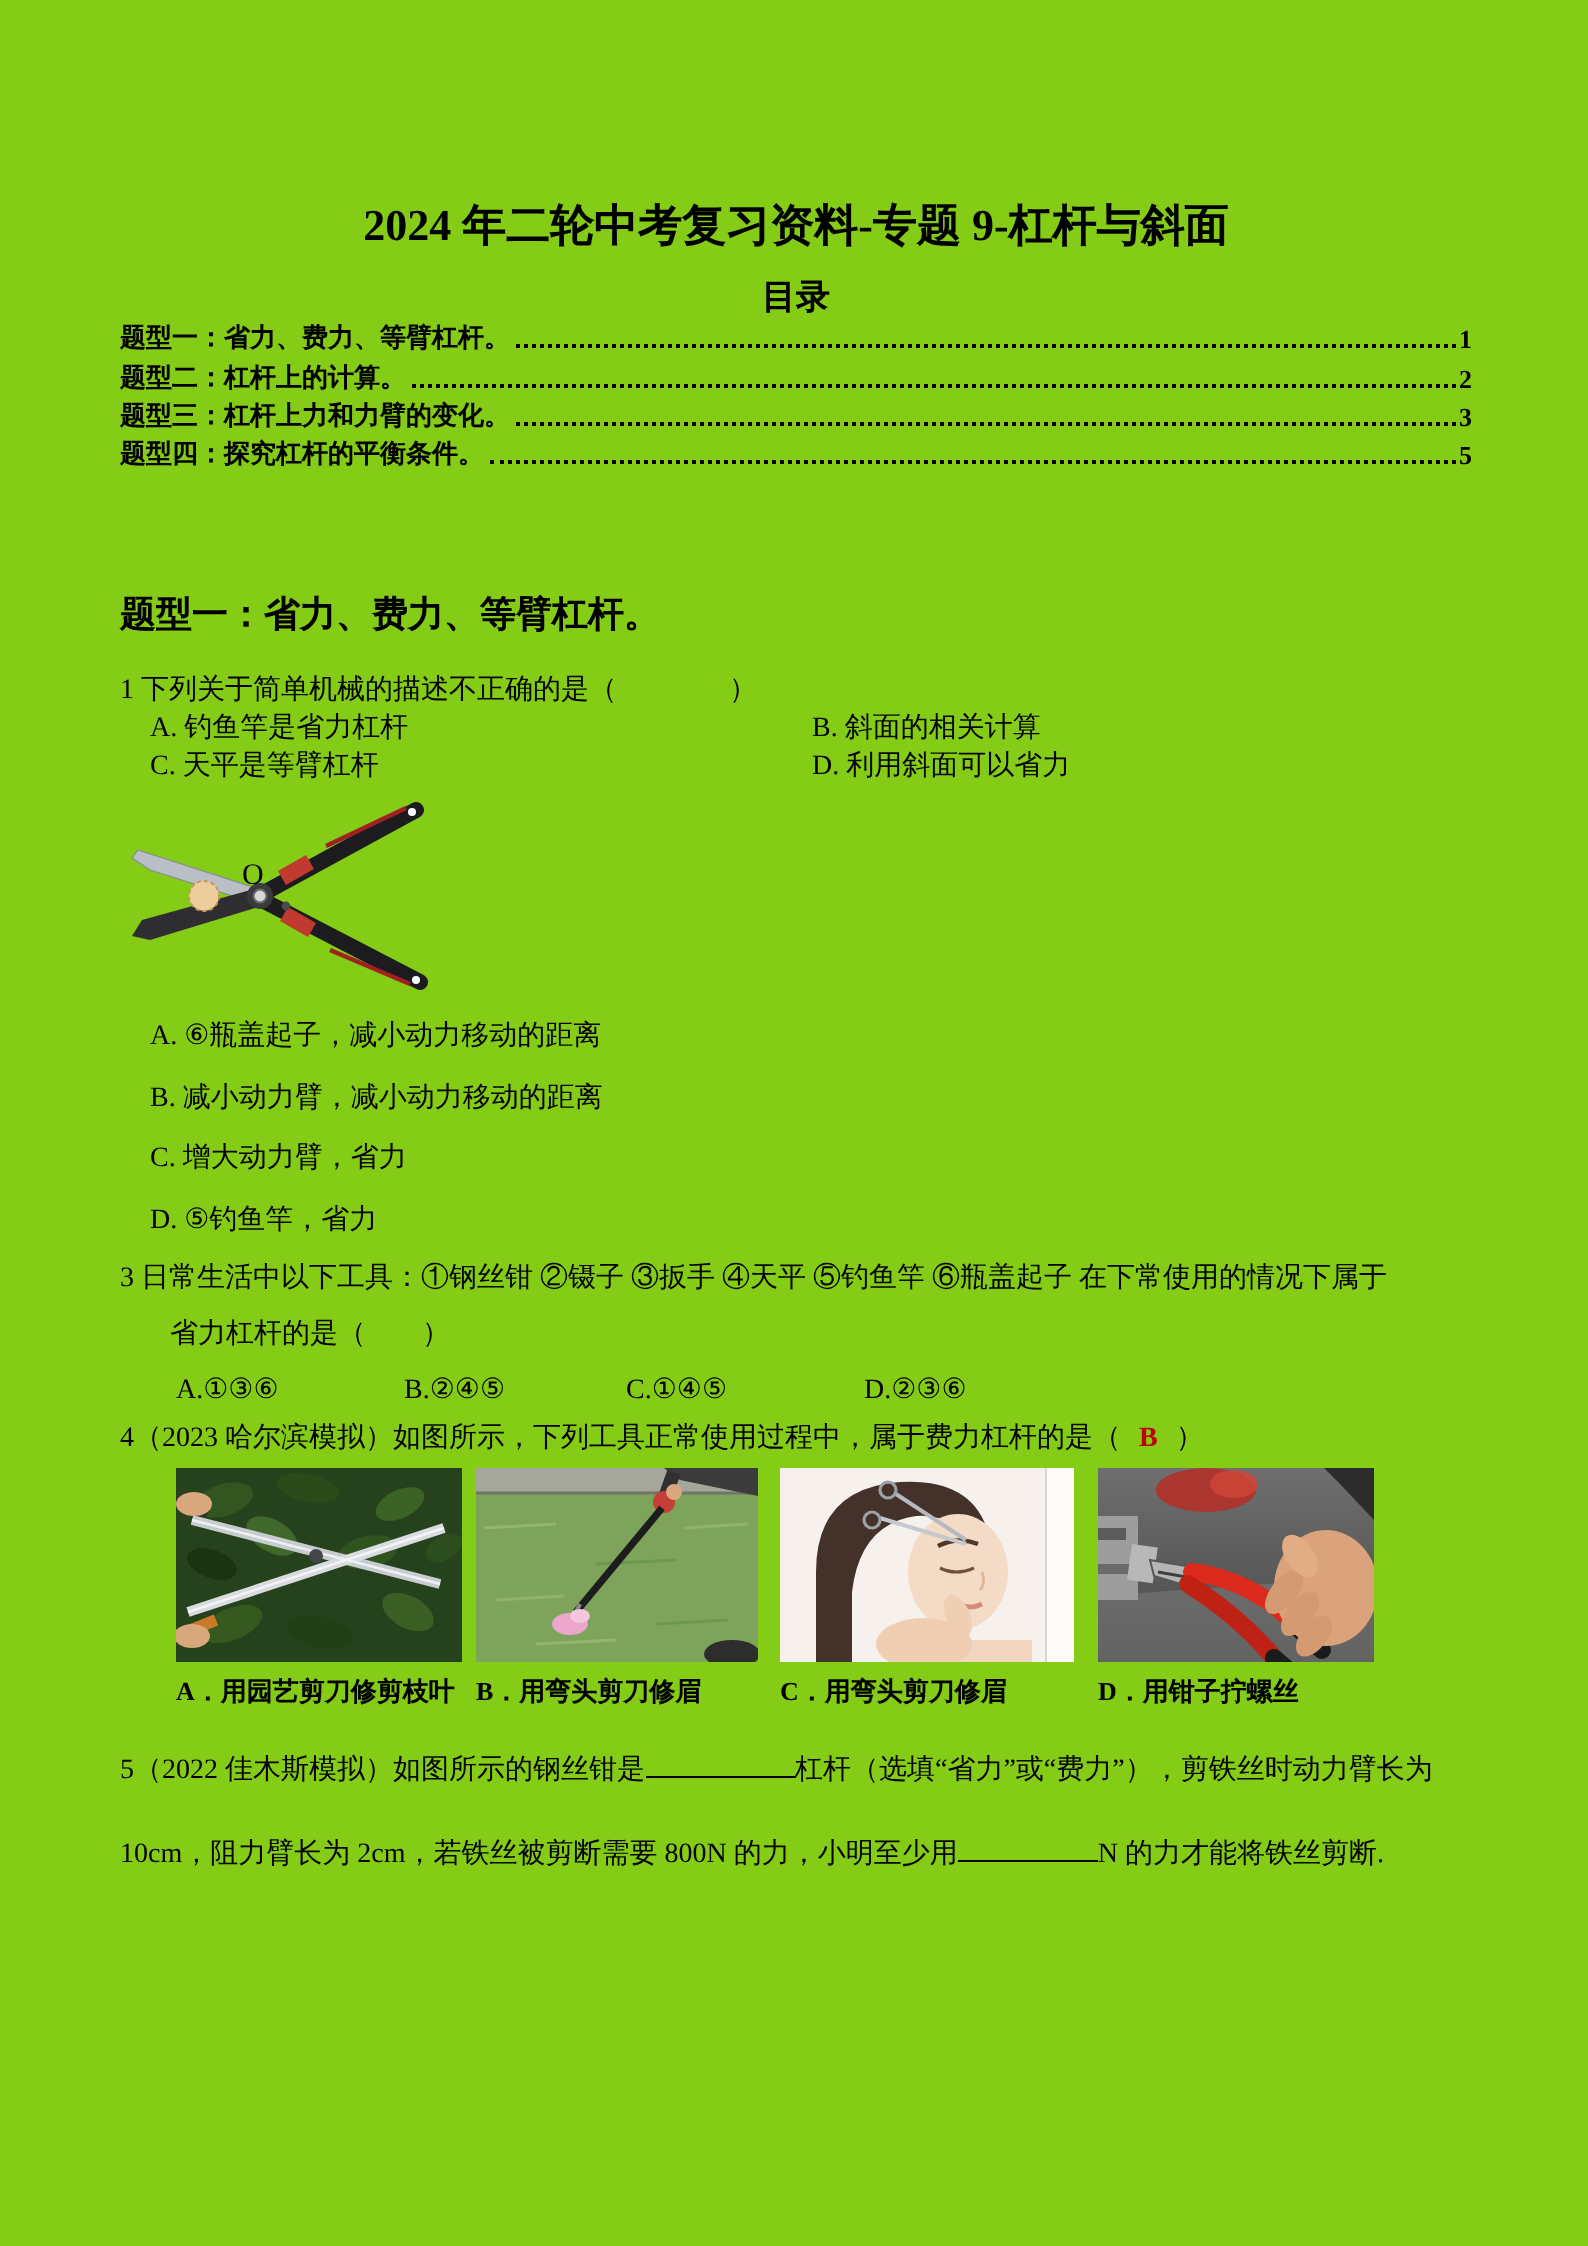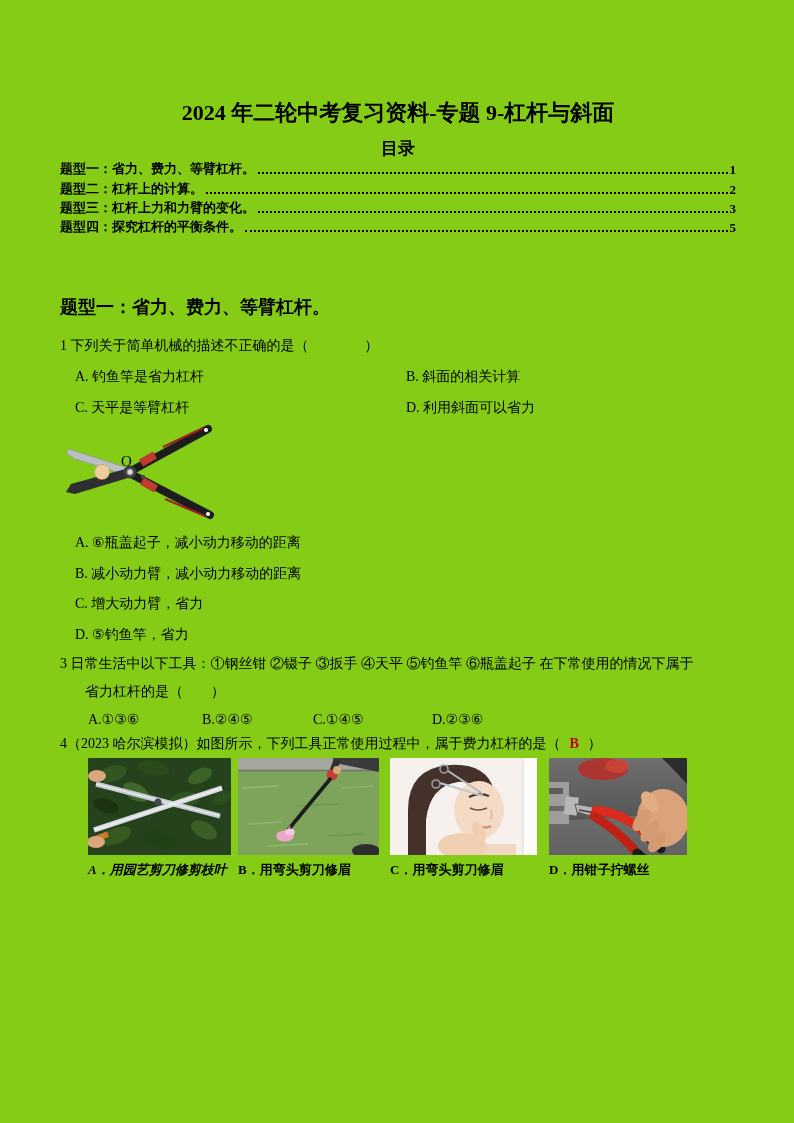--- a/index.html
+++ b/index.html
@@ -11,38 +11,38 @@
   }
   .title { font-size:22px; line-height:30px; font-weight:bold; text-align:center; margin:0 0 13px 0; white-space:nowrap; }
   .toc-heading { font-size:17px; line-height:16px; font-weight:bold; text-align:center; margin:0 0 2px 0; }
   .toc { font-size:13px; font-weight:bold; }
   .toc-row { display:flex; align-items:flex-end; height:19.3px; }
   .toc-label { white-space:nowrap; }
   .toc-leader { flex:1; border-bottom:2px dotted #000; margin:0 2px 4px 3px; }
   .sec-heading { font-size:18px; line-height:24px; font-weight:bold; margin-top:59px; white-space:nowrap; }
   .q { font-size:14px; line-height:19px; white-space:nowrap; }
   .q1 { margin-top:17px; }
-  .optrow { display:flex; font-size:14px; line-height:19px; padding-left:15px; margin-top:12px; white-space:nowrap; }
+  .optrow { display:flex; font-size:14px; line-height:19px; padding-left:15px; margin-top:0; white-space:nowrap; }
   .optrow .col1 { width:331px; }
   .q2 { margin-top:11px; }
   .shears-fig { margin:5px 0 0 5px; height:98px; }
   .shears-fig svg { display:block; }
   .q2opts { margin-top:8px; padding-left:15px; font-size:14px; }
   .q2opts > div { line-height:30.5px; height:30.5px; white-space:nowrap; }
   .q3line { font-size:14px; line-height:28px; white-space:nowrap; }
   .q3line.indent { padding-left:25px; }
   .q3opts { display:flex; font-size:14px; line-height:19px; padding-left:28px; margin-top:4px; white-space:nowrap; }
   .q3opts .oa { width:114px; } .q3opts .ob { width:111px; } .q3opts .oc { width:119px; }
   .q4 { margin-top:5px; }
   .answer-red { color:#c00000; font-weight:bold; margin:0 9px; }
   .photo-row { display:flex; margin:5px 0 0 28px; }
   .photo { margin:0; }
   .photo svg { display:block; }
   .photo figcaption { font-size:13px; font-weight:bold; margin-top:6px; line-height:17px; white-space:nowrap; }
-  .gapA { margin-right:7px;font-style:italic; } .gapB { margin-right:11px; } .gapC { margin-right:12px; }
+  .gapA { margin-right:7px; } .gapB { margin-right:11px; } .gapC { margin-right:12px; }
   .q5line { font-size:14px; line-height:42px; white-space:nowrap; }
   .q5block { margin-top:11px; }
   .blank { display:inline-block; border-bottom:1px solid #000; height:13px; vertical-align:baseline; }
   .blank1 { width:75px; } .blank2 { width:70px; }
 </style>
 </head>
 <body>
 
 <div class="page">
 
@@ -227,14 +227,22 @@
         <ellipse cx="93" cy="62" rx="6.5" ry="13" fill="#d49a72" transform="rotate(38 93 62)"></ellipse>
         <ellipse cx="101" cy="73" rx="6.5" ry="13" fill="#d49a72" transform="rotate(38 101 73)"></ellipse>
         <ellipse cx="108" cy="84" rx="6.5" ry="12" fill="#d49a72" transform="rotate(38 108 84)"></ellipse>
         <ellipse cx="101" cy="44" rx="7" ry="12" fill="#e2ac84" transform="rotate(-35 101 44)"></ellipse>
       </svg>
       <figcaption>D．用钳子拧螺丝</figcaption>
     </figure>
 
   </div>
 
+  <div class="q5block">
+    <div class="q5line">
+      <span>5（2022 佳木斯模拟）如图所示的钢丝钳是</span><span class="blank blank1"></span><span>杠杆（选填“省力”或“费力”），剪铁丝时动力臂长为</span>
+    </div>
+    <div class="q5line">
+      <span>10cm，阻力臂长为 2cm，若铁丝被剪断需要 800N 的力，小明至少用</span><span class="blank blank2"></span><span>N 的力才能将铁丝剪断.</span>
+    </div>
+  </div>
 
 </div>
 
 </body></html>

